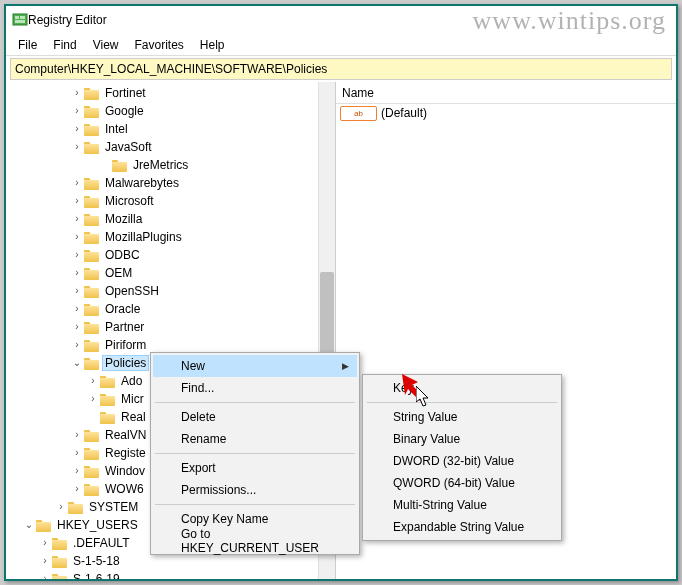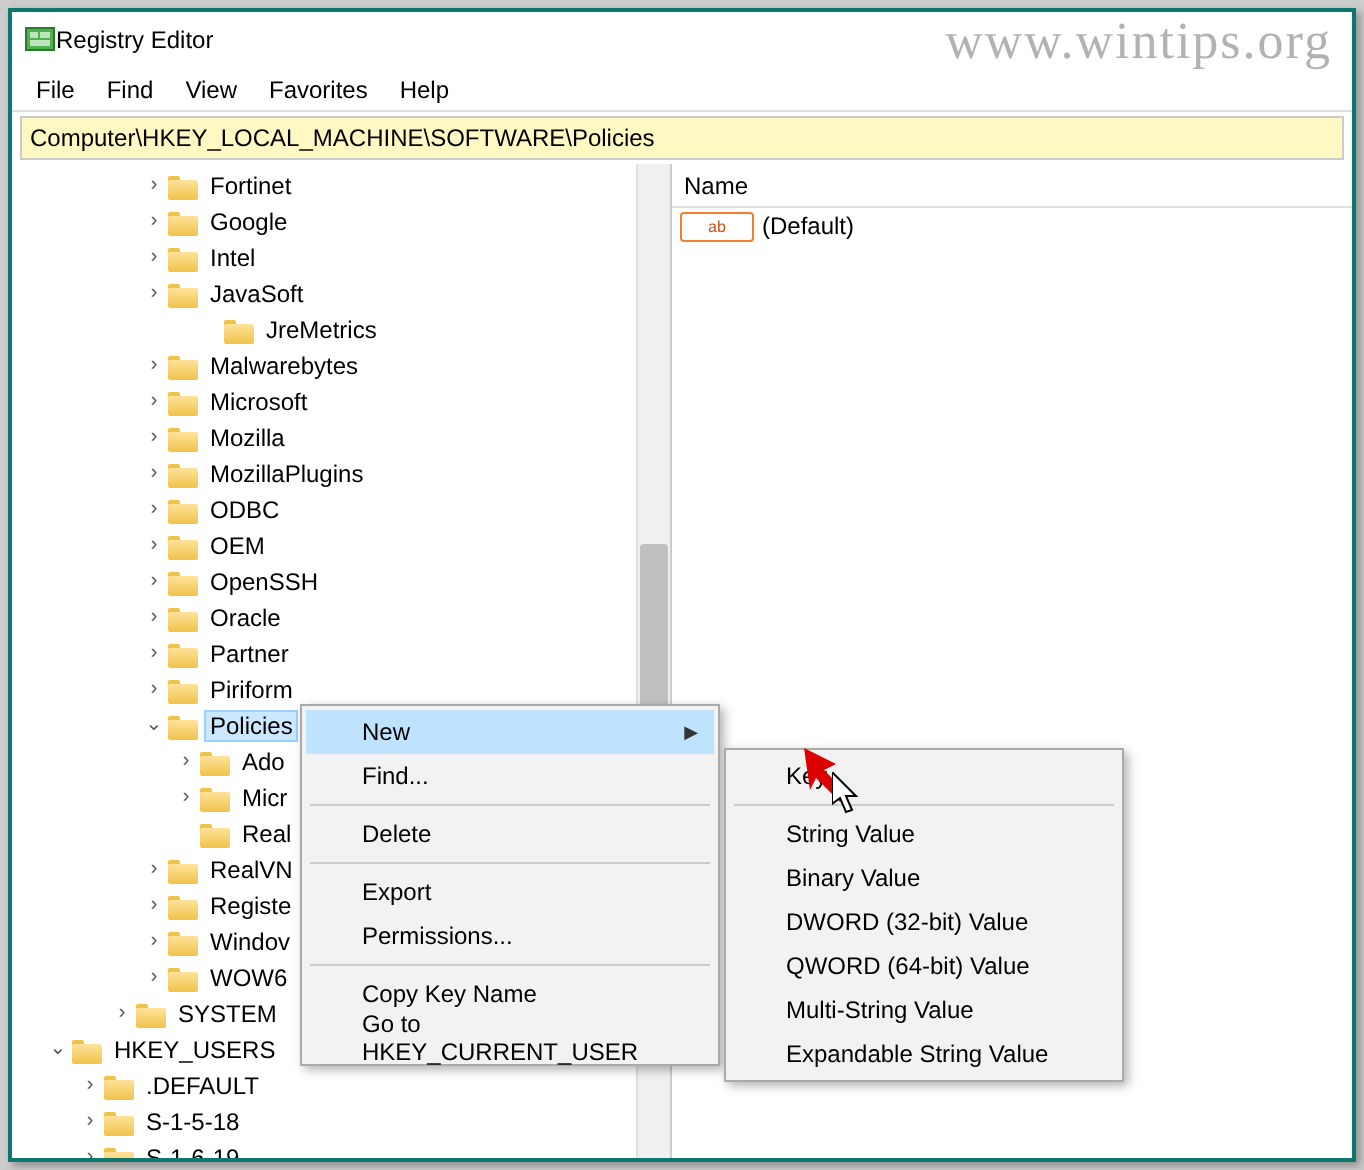--- a/index.html
+++ b/index.html
@@ -228,20 +228,23 @@
       <span>New</span>
       <span class="arrow">▶</span>
     </div>
   <div class="item">
       <span>Find...</span>
     </div>
   <div class="sep"></div>
   <div class="item">
       <span>Delete</span>
     </div>
+  <div class="item">
+      <span>Rename</span>
+    </div>
   <div class="sep"></div>
   <div class="item">
       <span>Export</span>
     </div>
   <div class="item">
       <span>Permissions...</span>
     </div>
   <div class="sep"></div>
   <div class="item">
       <span>Copy Key Name</span>

